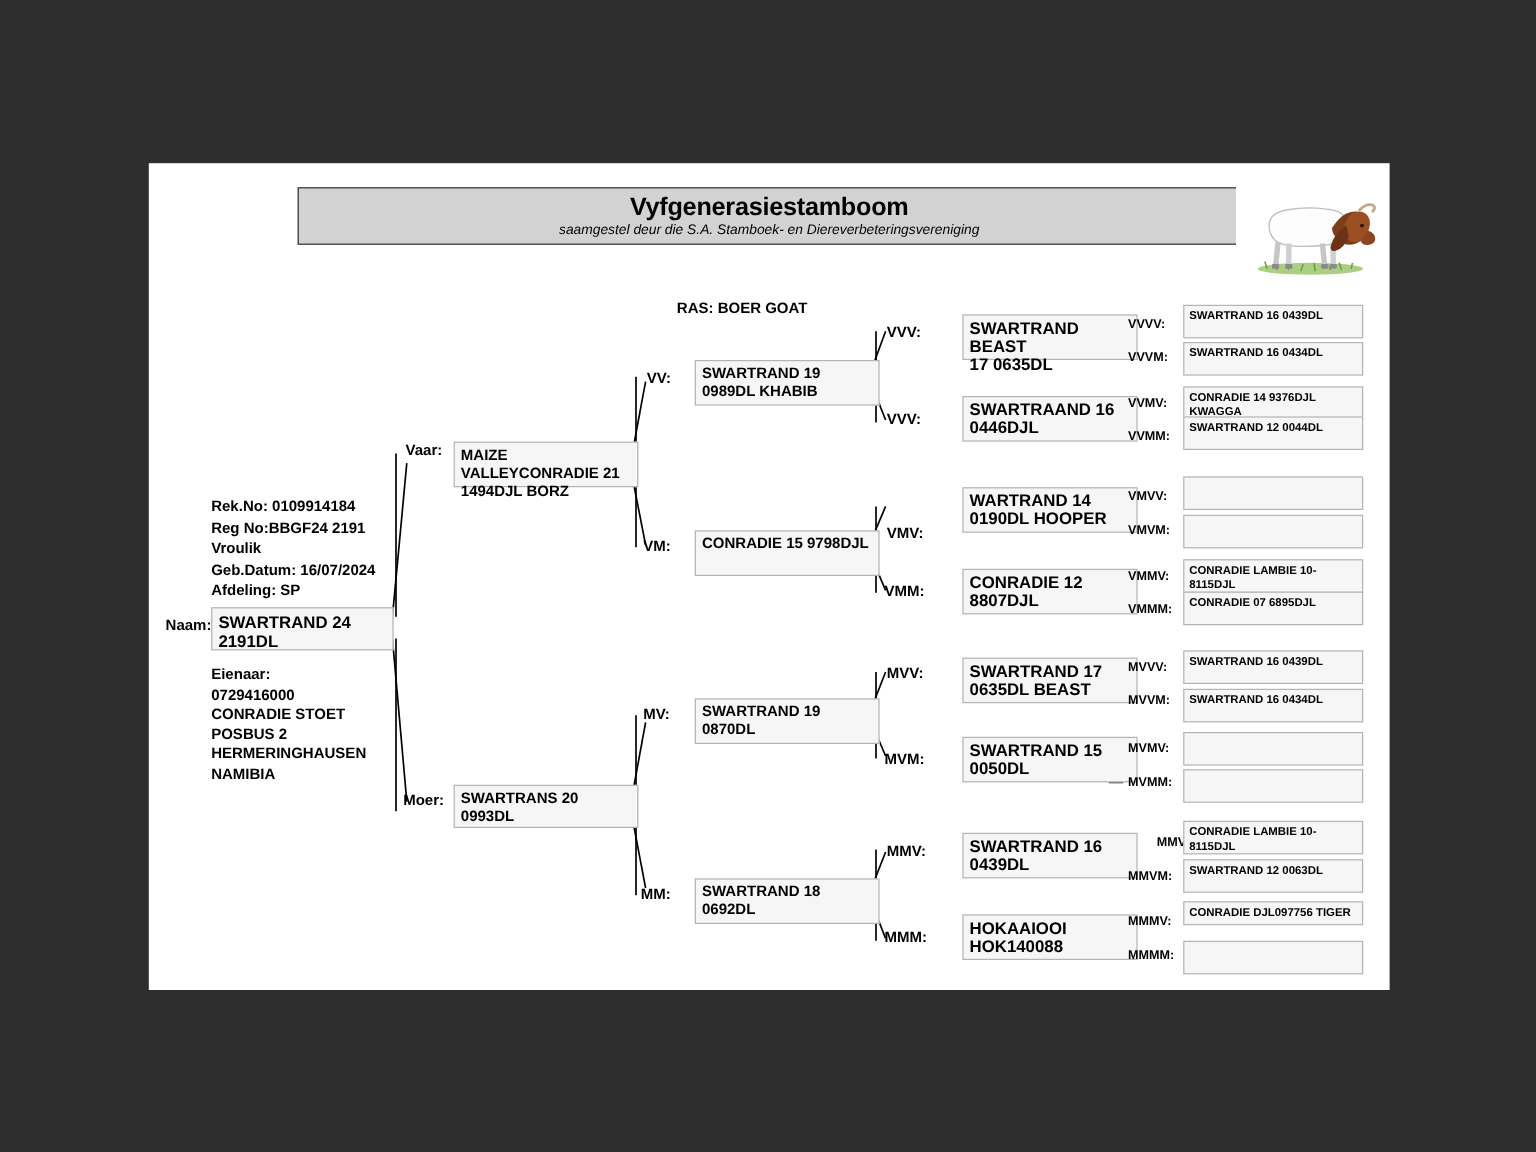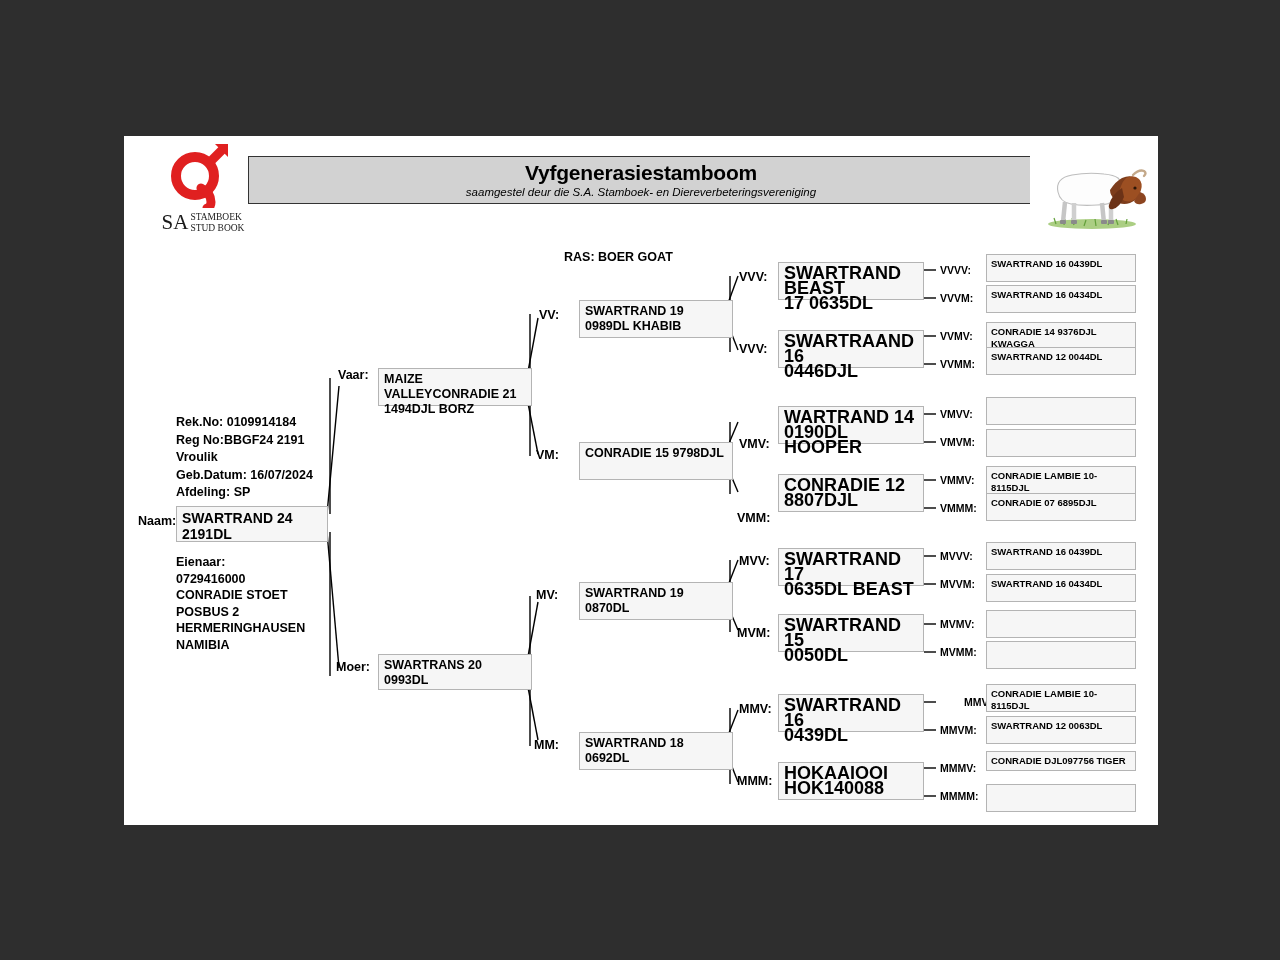--- a/index.html
+++ b/index.html
@@ -115,21 +115,21 @@
     background: #f6f6f6;
     border: 1px solid #b4b4b4;
     box-sizing: border-box;
     font-weight: bold;
     color: #000;
     padding: 3px 5px 0 5px;
     overflow: visible;
   }
   .box.g1 { font-size: 12.5px; line-height: 15px; }
   .box.g2 { font-size: 12.5px; line-height: 15px; }
-  .box.g3 { font-size: 18px; line-height: 15px; }
+  .box.g3 { font-size: 14px; line-height: 15px; margin-left: 24px; }
   .box.g4 { font-size: 9.5px;  line-height: 11.5px; padding: 3px 4px 0 4px; }
   .box.root { font-size: 14px; line-height: 16px; }
 
   #ras {
     position: absolute;
     left: 440px;
     top: 114px;
     font-size: 12.5px;
     font-weight: bold;
     color: #000;
@@ -164,31 +164,20 @@
     height: 689px;
     pointer-events: none;
   }
 </style>
 </head>
 <body>
 
 <div id="screen">
   <div id="page">
 
-    <div id="logo">
-      <svg class="mark" viewBox="0 0 64 66">
-        <circle cx="27" cy="34" r="19" fill="none" stroke="#e02020" stroke-width="10"></circle>
-        <path d="M40 22 L56 6" stroke="#e02020" stroke-width="9" fill="none" stroke-linecap="butt"></path>
-        <path d="M47 2 L60 2 L60 15 Z" fill="#e02020"></path>
-        <path d="M33 46 q10 5 10 14 q0 5 -4 6" stroke="#e02020" stroke-width="9" fill="none" stroke-linecap="round"></path>
-      </svg>
-      <div class="logotext">
-        <span class="sa">SA</span><span class="sb"><span>STAMBOEK</span><br><span>STUD BOOK</span></span>
-      </div>
-    </div>
 
     <div id="titlebar">
       <div class="t1">Vyfgenerasiestamboom</div>
       <div class="t2">saamgestel deur die S.A. Stamboek- en Diereverbeteringsvereniging</div>
     </div>
 
     <svg id="goat" viewBox="0 0 120 92">
       <rect x="0" y="0" width="120" height="92" fill="#ffffff"></rect>
 
       <ellipse cx="62" cy="80" rx="44" ry="5" fill="#8fbe5a" opacity="0.75"></ellipse>
@@ -335,21 +324,21 @@
 17 0635DL</div>
 
     <div class="lbl" style="left:615px; top:206px;">VVV:</div>
     <div class="box g3" style="left:654px; top:194px; width:146px; height:38px; white-space:pre-line;">SWARTRAAND 16
 0446DJL</div>
 
     <div class="lbl" style="left:615px; top:278px;margin-top:23px;">VMV:</div>
     <div class="box g3" style="left:654px; top:270px; width:146px; height:38px; white-space:pre-line;">WARTRAND 14
 0190DL HOOPER</div>
 
-    <div class="lbl" style="left:613px; top:350px;margin-top:25px;">VMM:</div>
+    <div class="lbl" style="left:613px; top:350px;">VMM:</div>
     <div class="box g3" style="left:654px; top:338px; width:146px; height:38px; white-space:pre-line;">CONRADIE 12 8807DJL</div>
 
     <div class="lbl" style="left:615px; top:418px;">MVV:</div>
     <div class="box g3" style="left:654px; top:412px; width:146px; height:38px; white-space:pre-line;">SWARTRAND 17
 0635DL BEAST</div>
 
     <div class="lbl" style="left:613px; top:490px;">MVM:</div>
     <div class="box g3" style="left:654px; top:478px; width:146px; height:38px; white-space:pre-line;">SWARTRAND 15
 0050DL</div>
 

